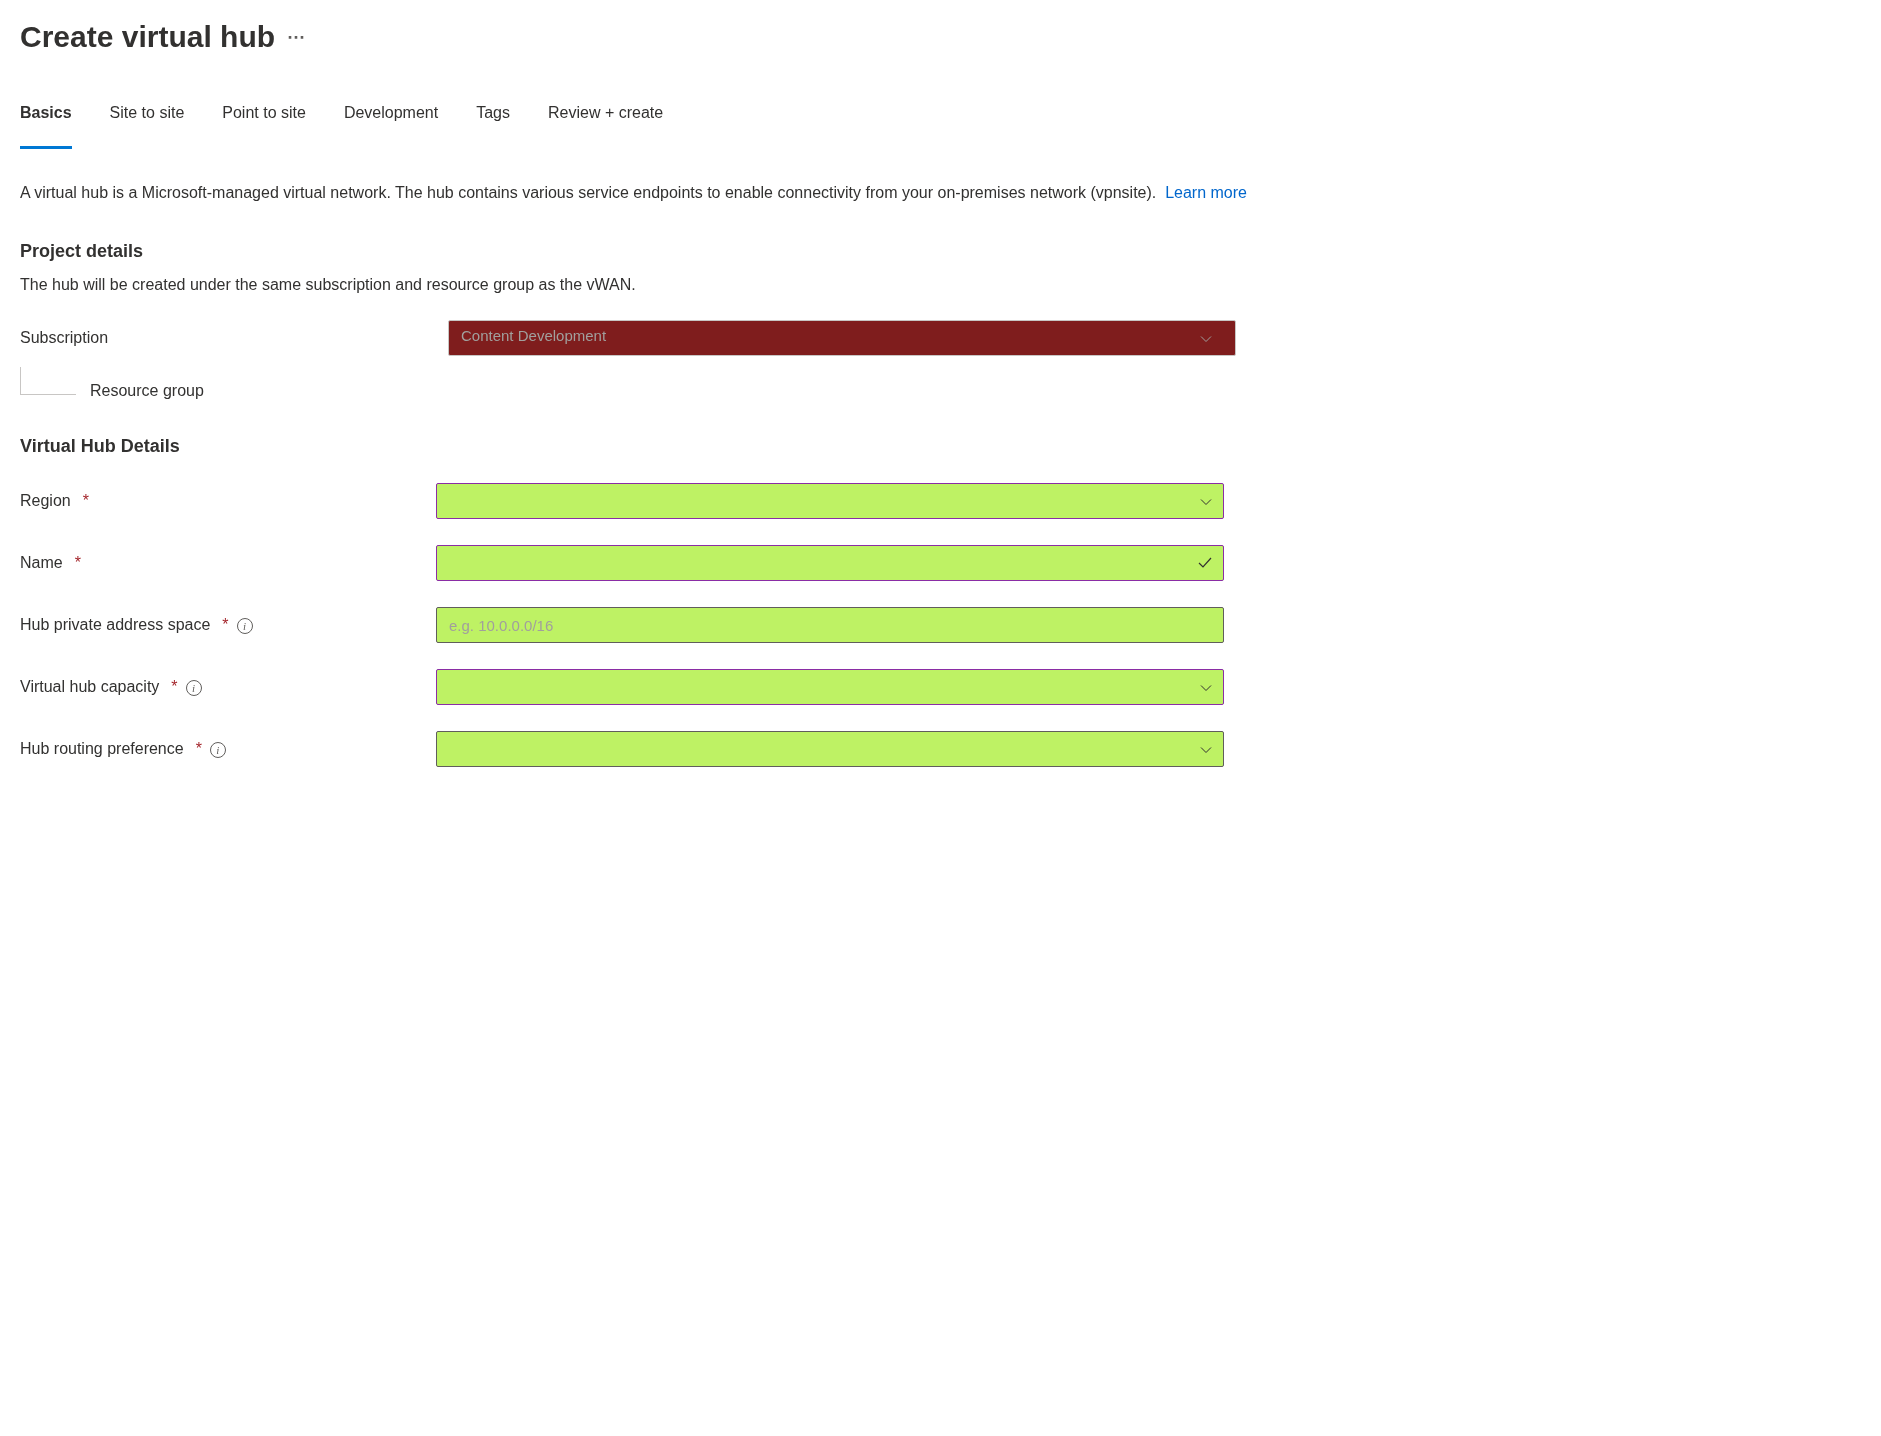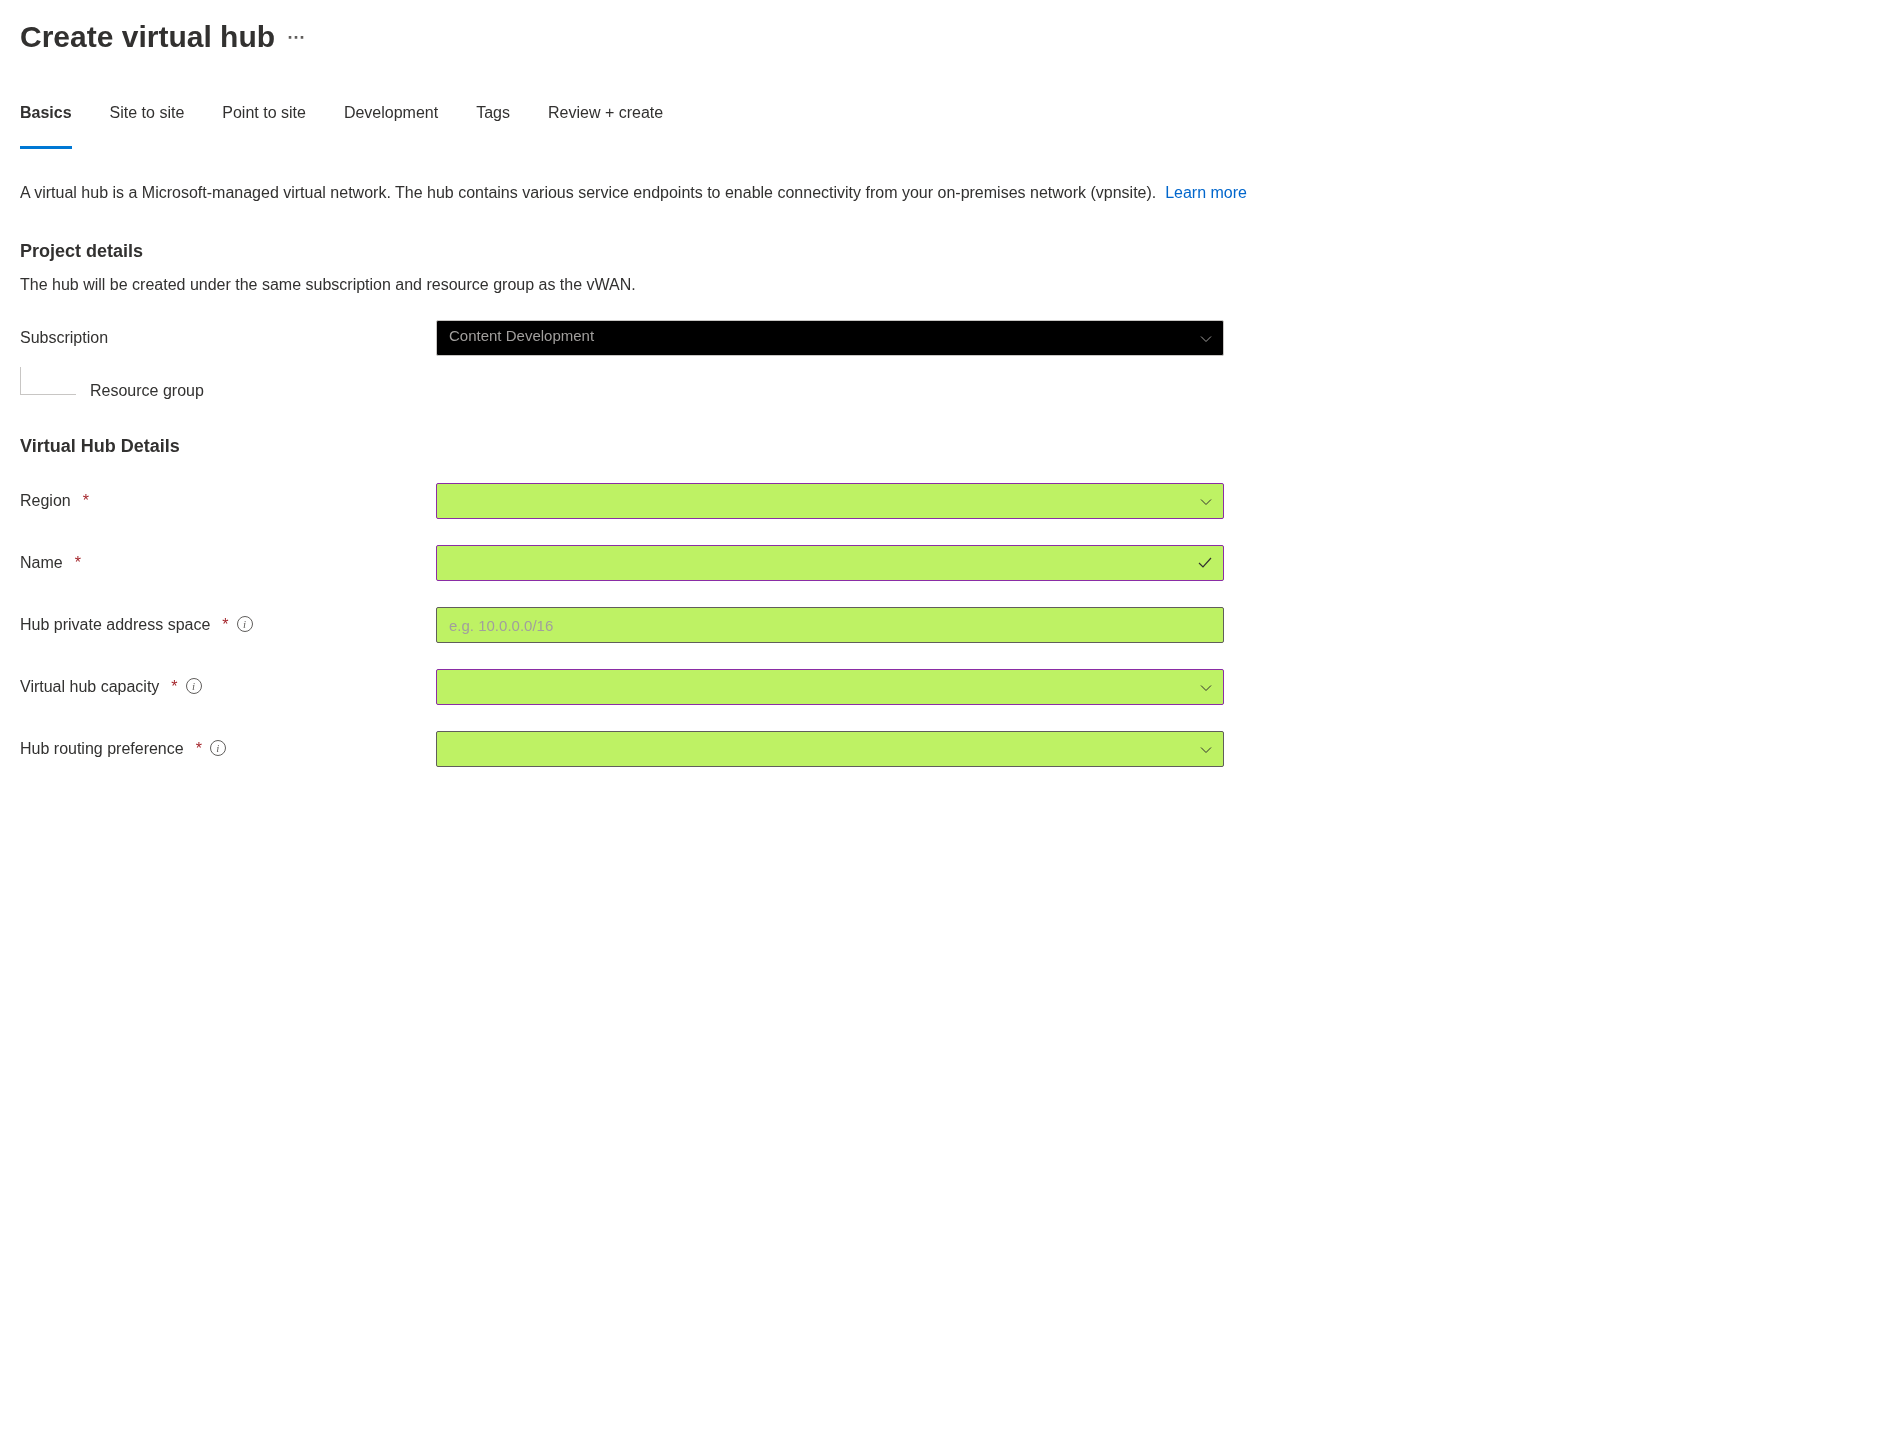--- a/index.html
+++ b/index.html
@@ -69,21 +69,21 @@
       margin-bottom: 20px;
     }
     .form-row {
       display: flex;
       align-items: center;
       margin-top: 26px;
     }
     .form-label-col {
       width: 416px;
       display: flex;
-      align-items: flex-start;
+      align-items: flex-end;
       gap: 8px;
       font-size: 16px;
     }
     .form-input-col {
       flex: 1;
       max-width: 788px;
     }
     .required {
       color: #a4262c;
       margin-left: 4px;
@@ -111,24 +111,25 @@
       height: 36px;
       padding: 6px 32px 6px 12px;
       font-size: 15px;
       border: 1px solid #605e5c;
       border-radius: 2px;
       background: #bef264;
       color: #323130;
       cursor: pointer;
     }
     .select.disabled {
-      background: #000000;
+      background: #7f1d1d;
       color: #a19f9d;
       cursor: not-allowed;
       border-color: #c8c6c4;
+      margin-left: 12px;
     }
     .select.purple-border, .text-input.purple-border {
       border-color: #8a2da5;
     }
     .text-input {
       cursor: text;
     }
     .text-input::placeholder {
       color: #a19f9d;
     }

